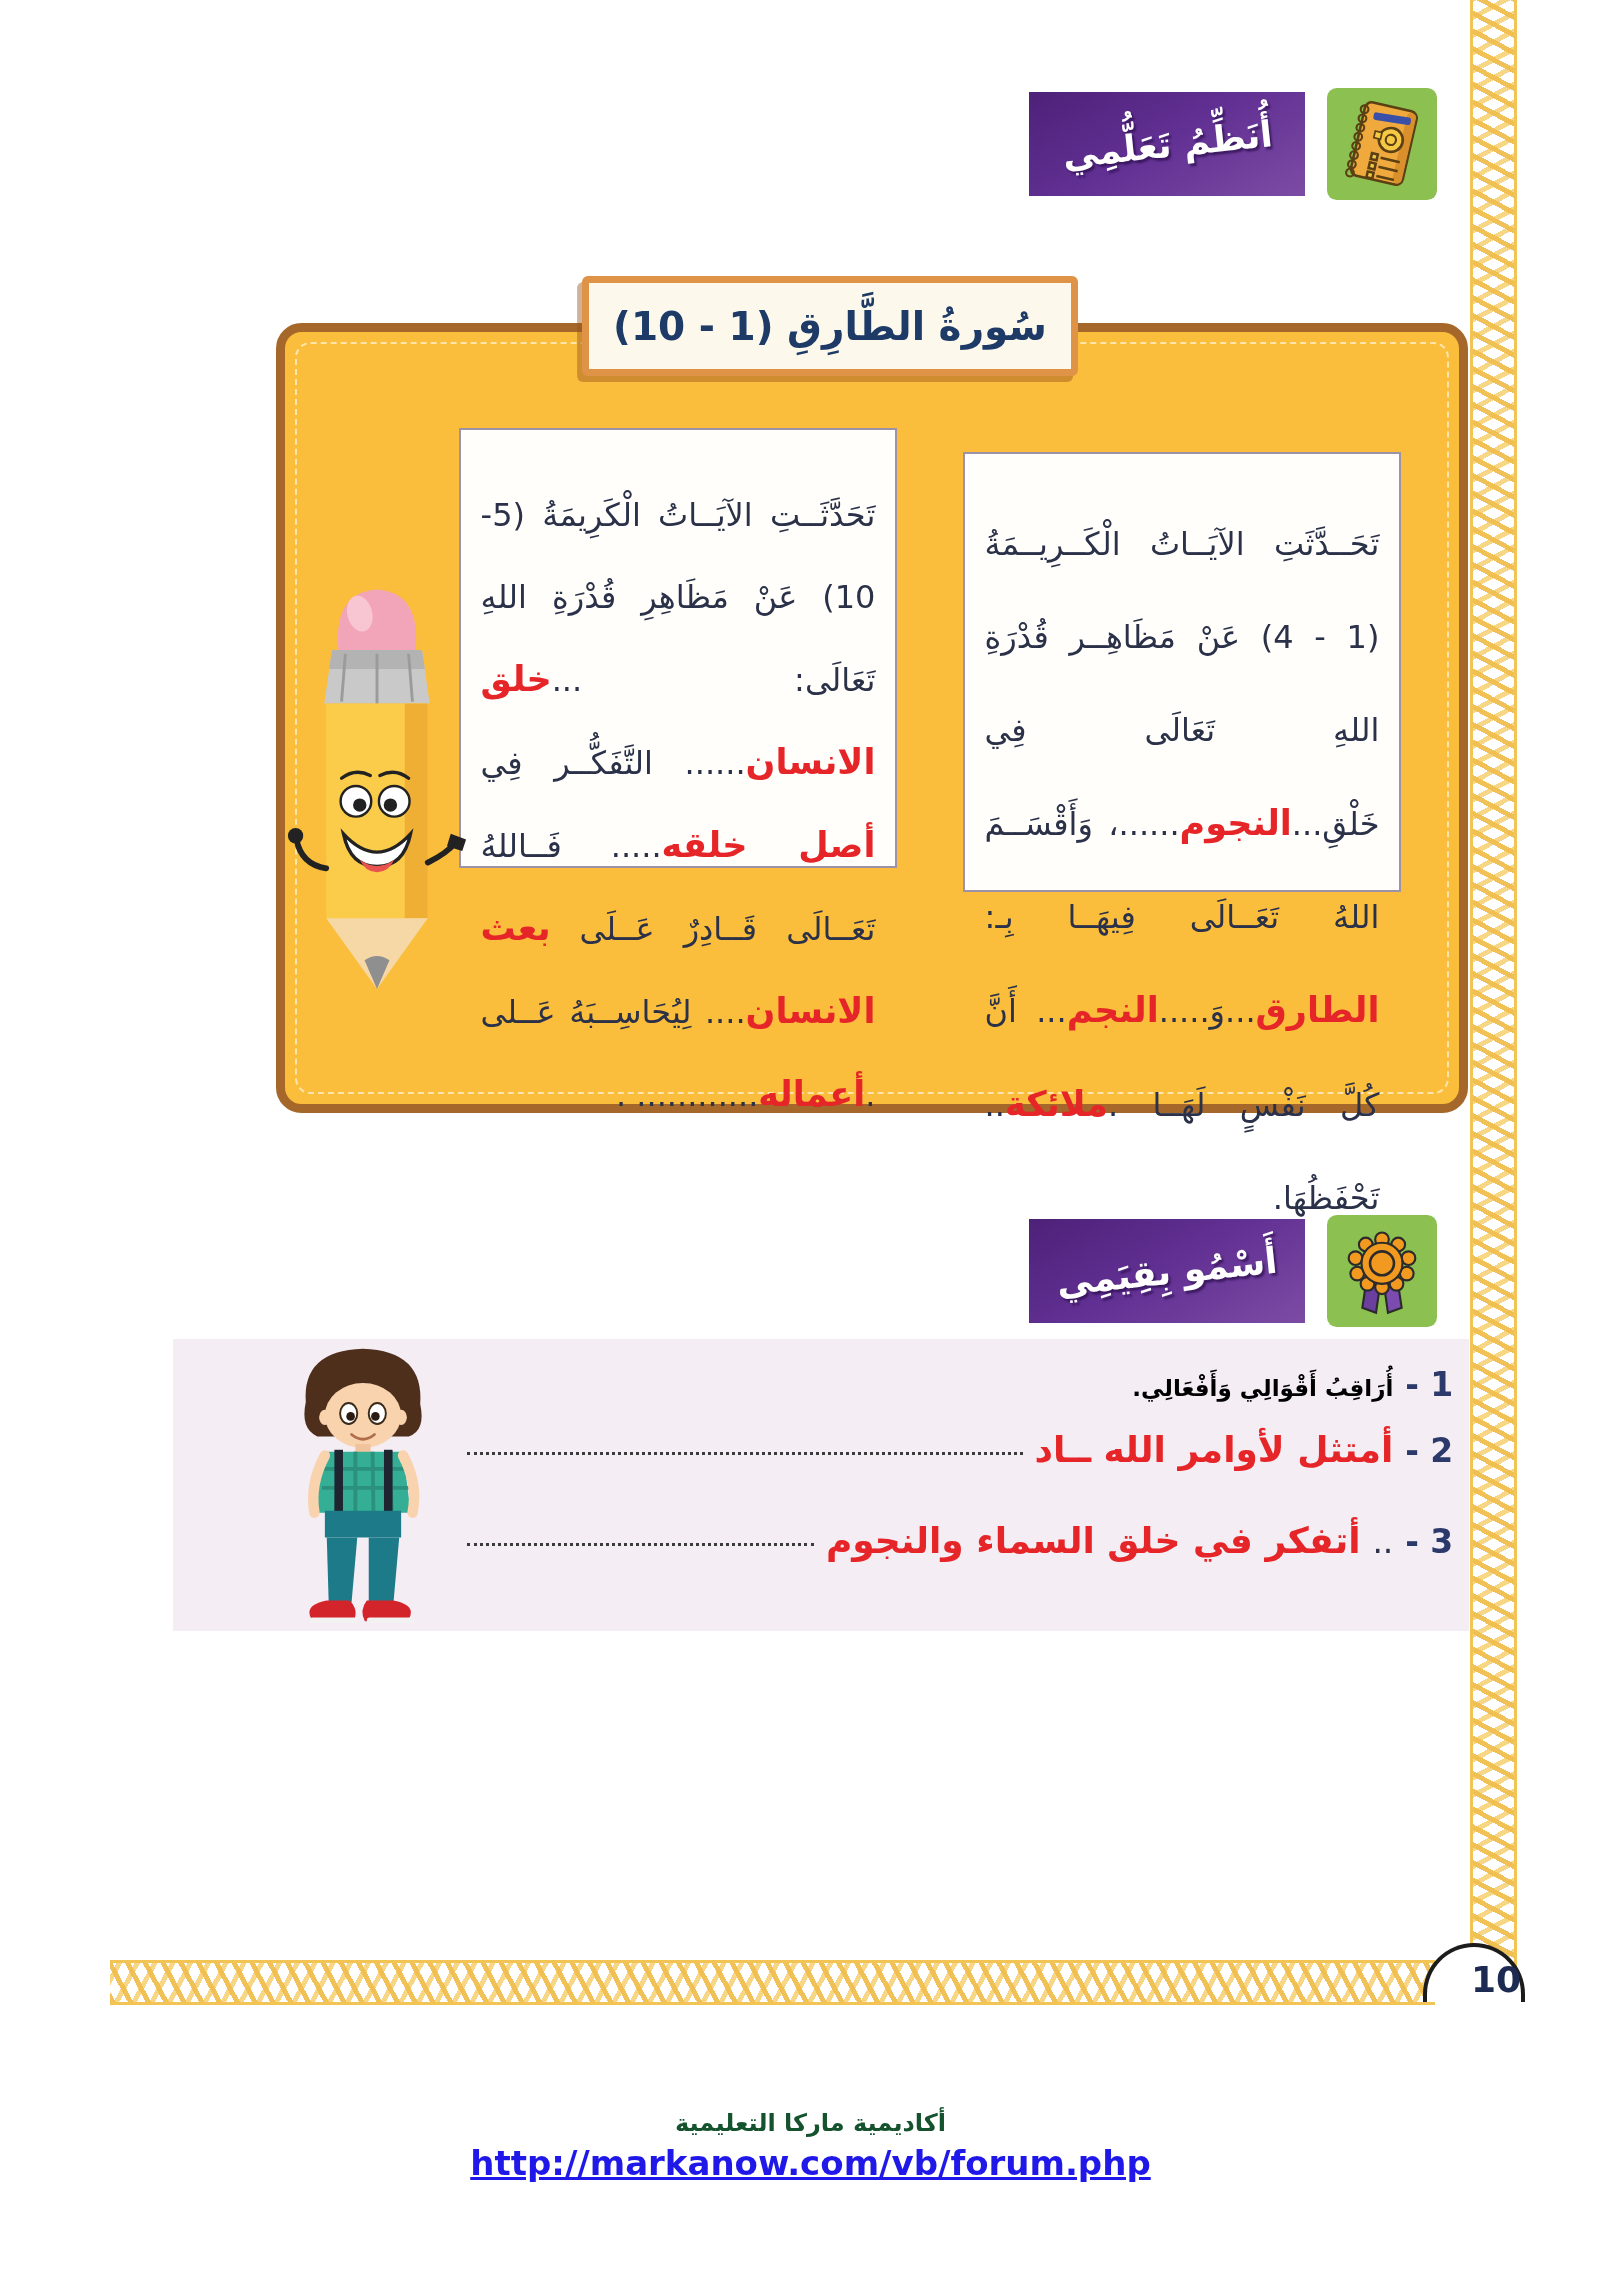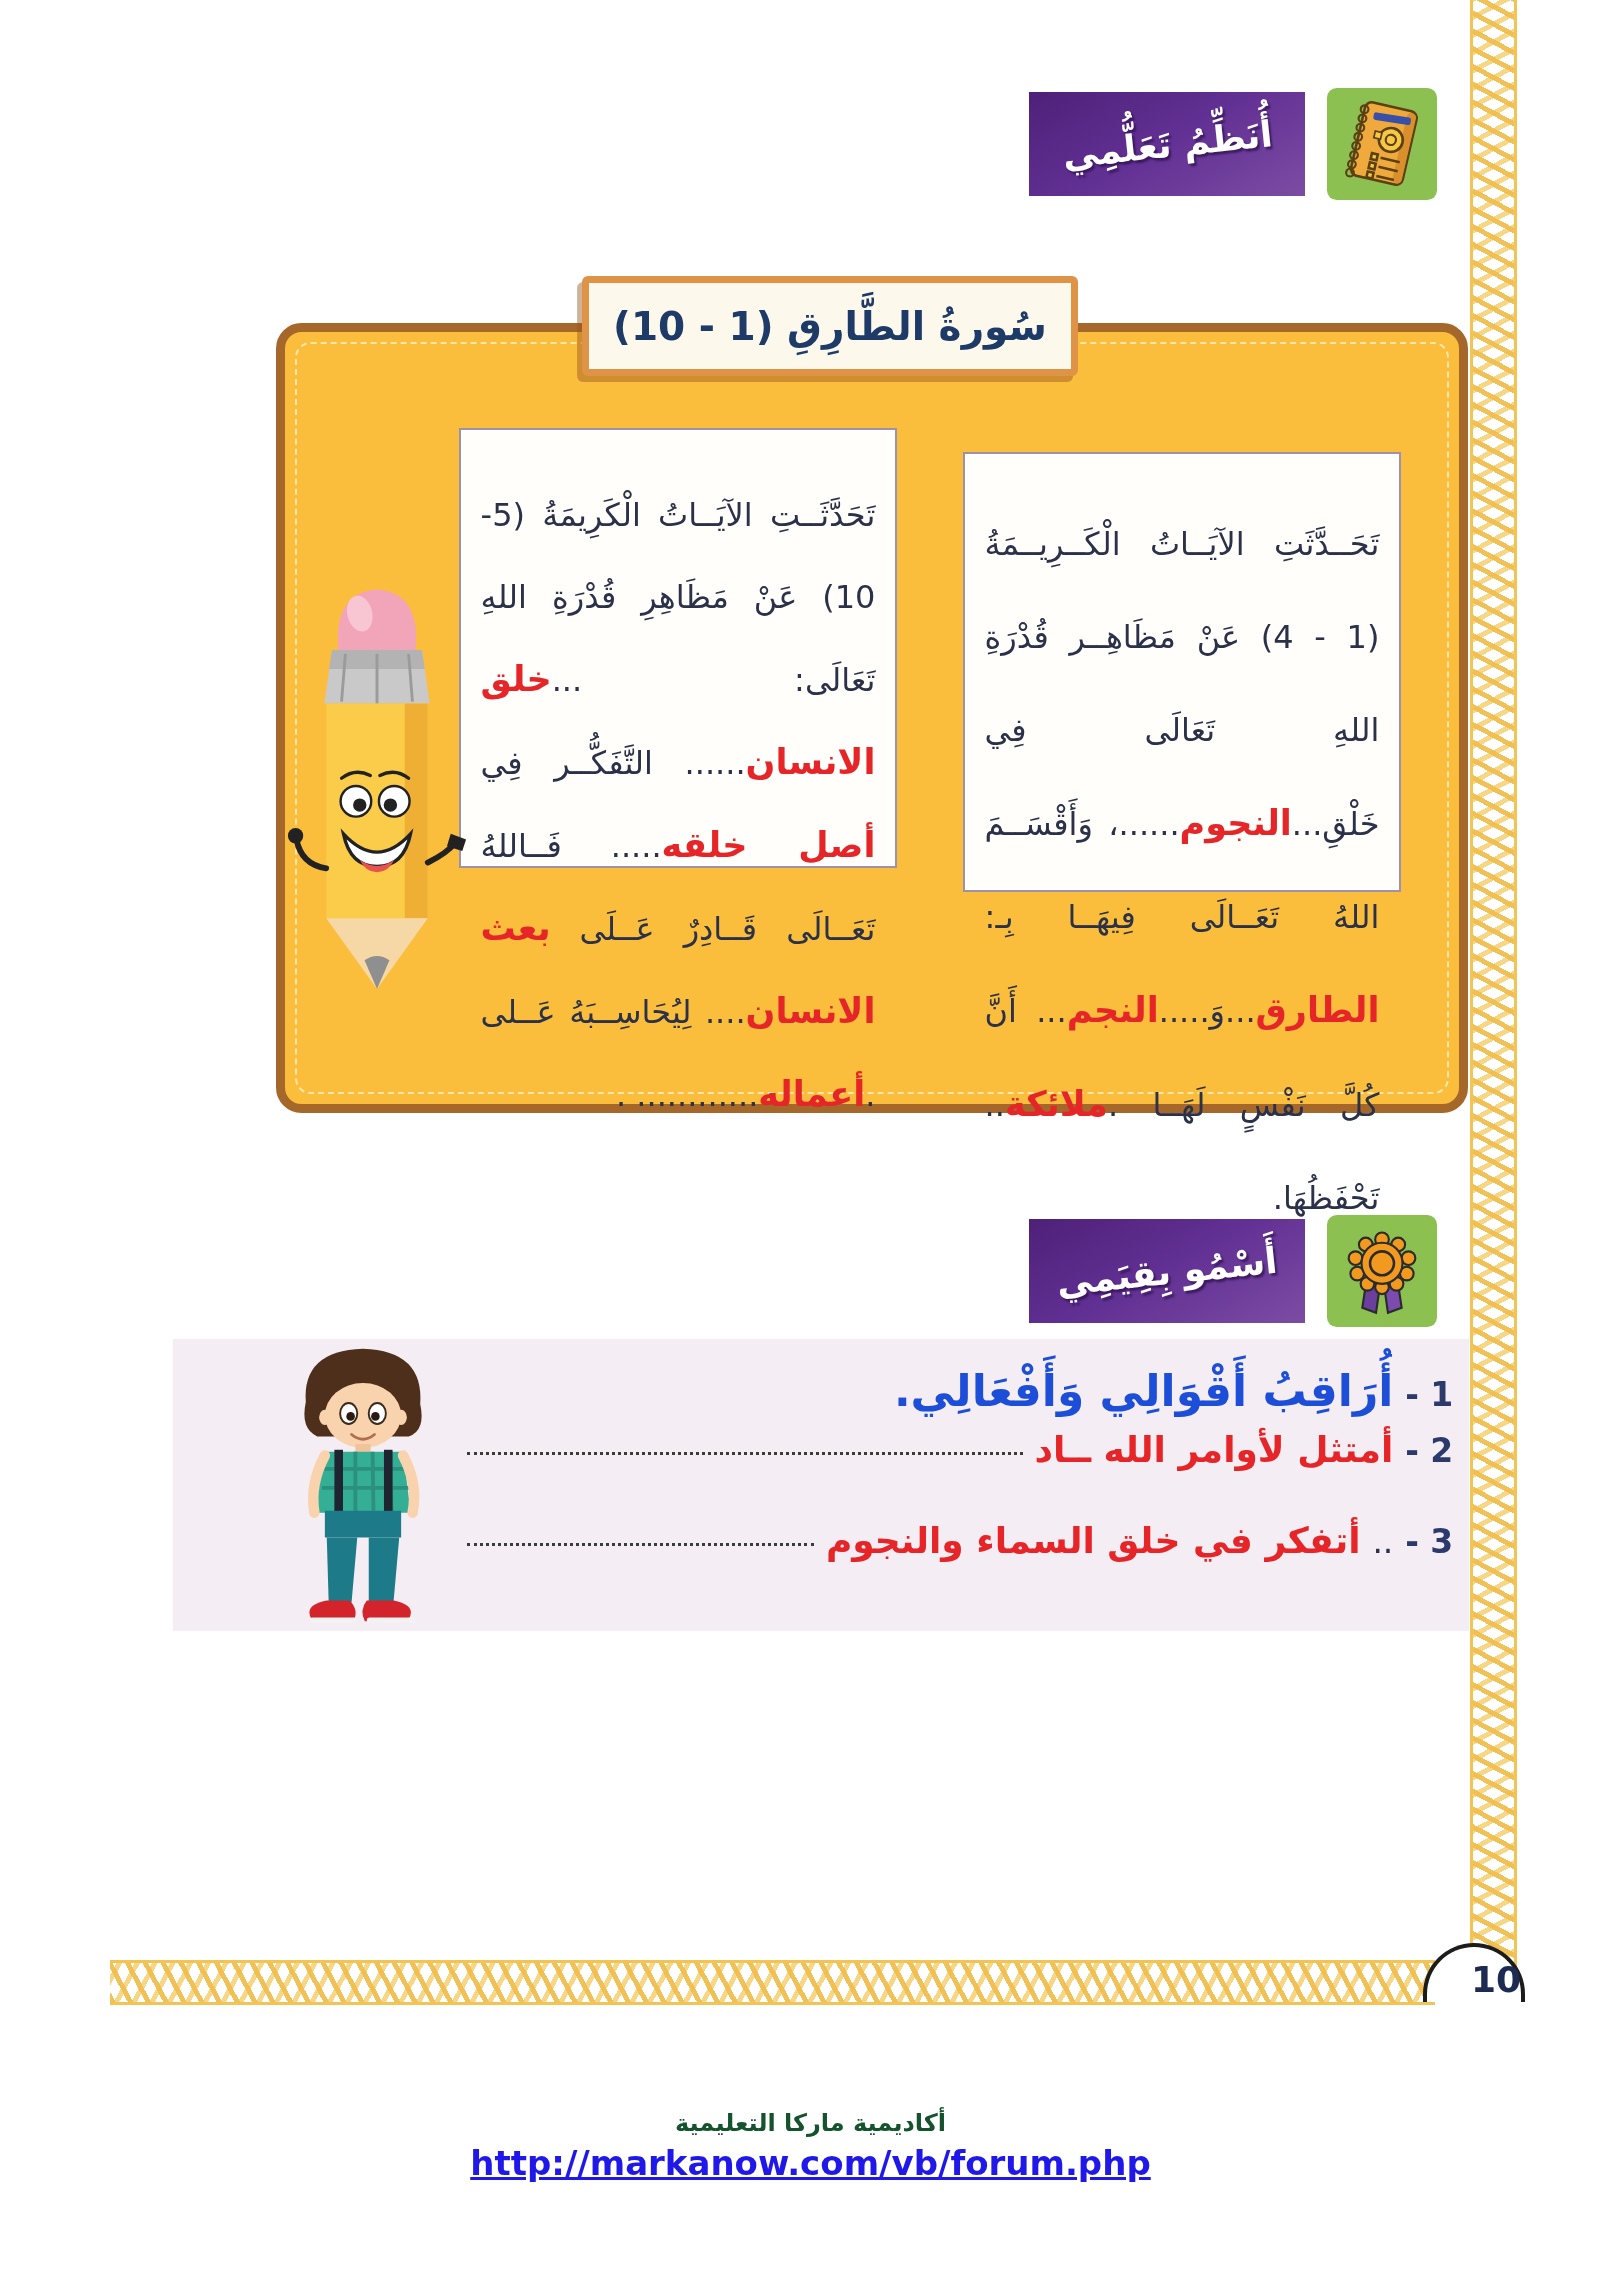--- a/index.html
+++ b/index.html
@@ -62,21 +62,21 @@
 
   
   .pencil{position:absolute;left:286px;top:576px;width:182px;height:418px;z-index:4;}
   .boy{position:absolute;left:94px;top:3.9px;width:192px;height:286px;}
 
   
   .pink-panel{position:absolute;left:173px;top:1339px;width:1296px;height:292px;background:#F5EDF4;z-index:1;}
   .v-row{position:absolute;right:15.7px;left:294px;display:flex;direction:rtl;align-items:baseline;gap:11.8px;}
   .row1{top:25.5px;} .row2{top:90px;} .row3{top:181px;}
   .v-num{font-size:33px;color:#2B3A6B;font-weight:600;white-space:nowrap;}
-  .v-text{font-size:44px;color:#1d4ed8;font-weight:600;white-space:nowrap;}
+  .v-text{font-size:23px;color:#000000;font-weight:600;white-space:nowrap;}
   .v-pre{font-size:33px;color:#2A3148;}
   .v-red{font-size:36px;color:#E52528;font-weight:800;white-space:nowrap;}
   .v-dots{flex:1 1 auto;min-width:59px;border-bottom:3.9px dotted #3b3b3b;transform:translateY(-6.9px);}
 
   
   .footer{position:absolute;left:0;right:0;top:2109px;text-align:center;}
   .f-red{color:#14532d;font-weight:bold;font-size:24px;direction:rtl;display:block;}
   .f-link{color:#2018E8;font-weight:bold;font-size:34px;text-decoration:underline;display:block;margin-top:6px;}
 </style>
 </head>

